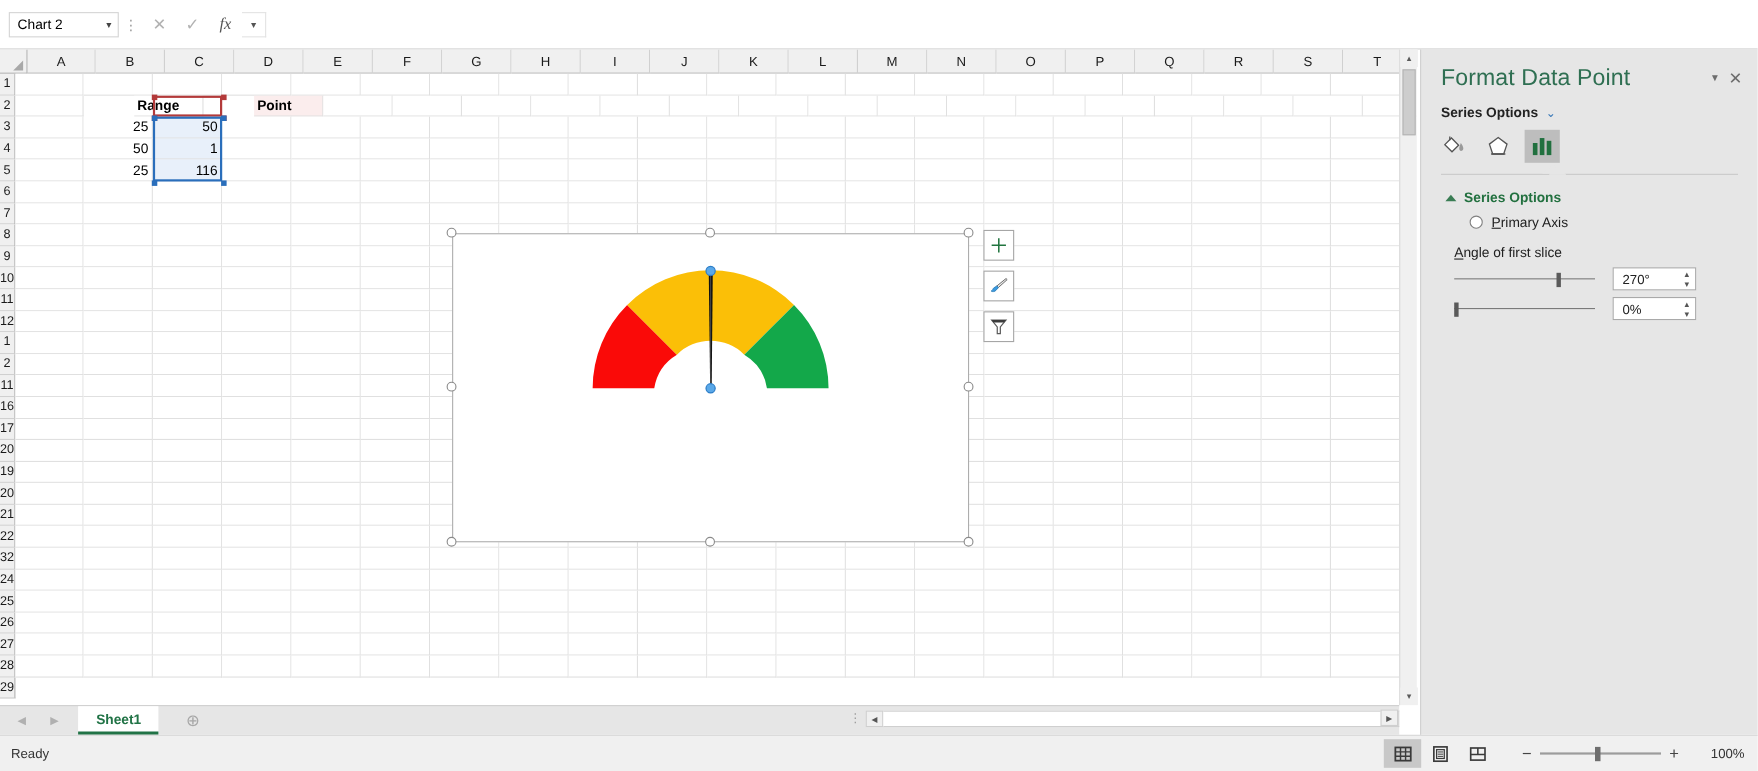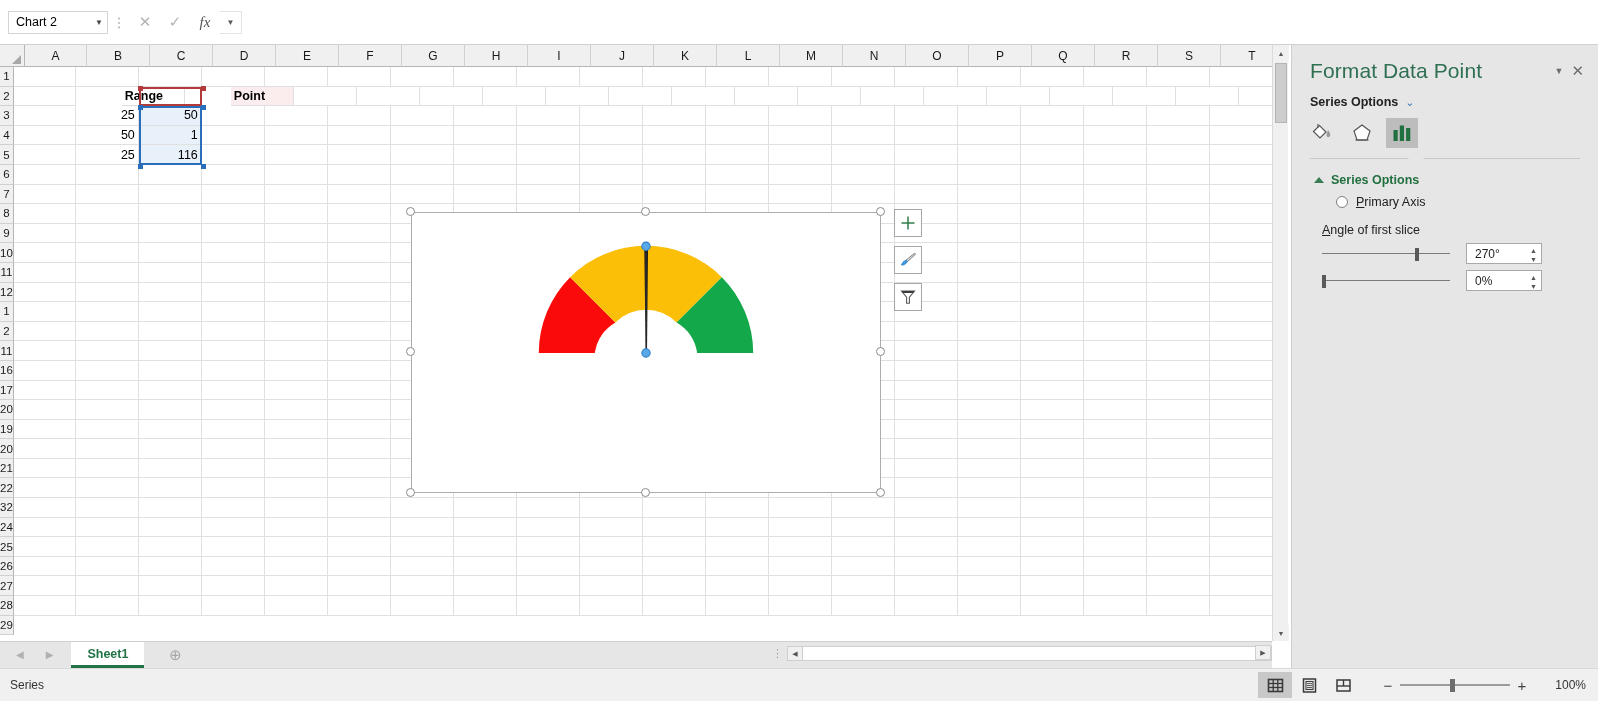--- a/index.html
+++ b/index.html
@@ -1021,21 +1021,21 @@
   </div>
 
   <div class="hs-dots">⋮</div>
   <div class="hscrollbar">
     <div class="hs-arrow">◀</div>
     <div class="hs-track"></div>
   </div>
   <div class="hs-arrow" style="position:absolute;left:1255px;top:645px;">▶</div>
 
   <div class="statusbar">
-    <div class="status-text">Series</div>
+    <div class="status-text">Ready</div>
     <div class="status-right">
       <div class="viewbtn on">
         <svg width="17" height="17" viewBox="0 0 17 17">
           <rect x="1.5" y="2.5" width="14" height="12" fill="none" stroke="#3a3a3a" stroke-width="1.6"></rect>
           <line x1="1.5" y1="6.5" x2="15.5" y2="6.5" stroke="#3a3a3a" stroke-width="1.3"></line>
           <line x1="1.5" y1="10.5" x2="15.5" y2="10.5" stroke="#3a3a3a" stroke-width="1.3"></line>
           <line x1="6.2" y1="2.5" x2="6.2" y2="14.5" stroke="#3a3a3a" stroke-width="1.3"></line>
           <line x1="10.8" y1="2.5" x2="10.8" y2="14.5" stroke="#3a3a3a" stroke-width="1.3"></line>
         </svg>
       </div>

